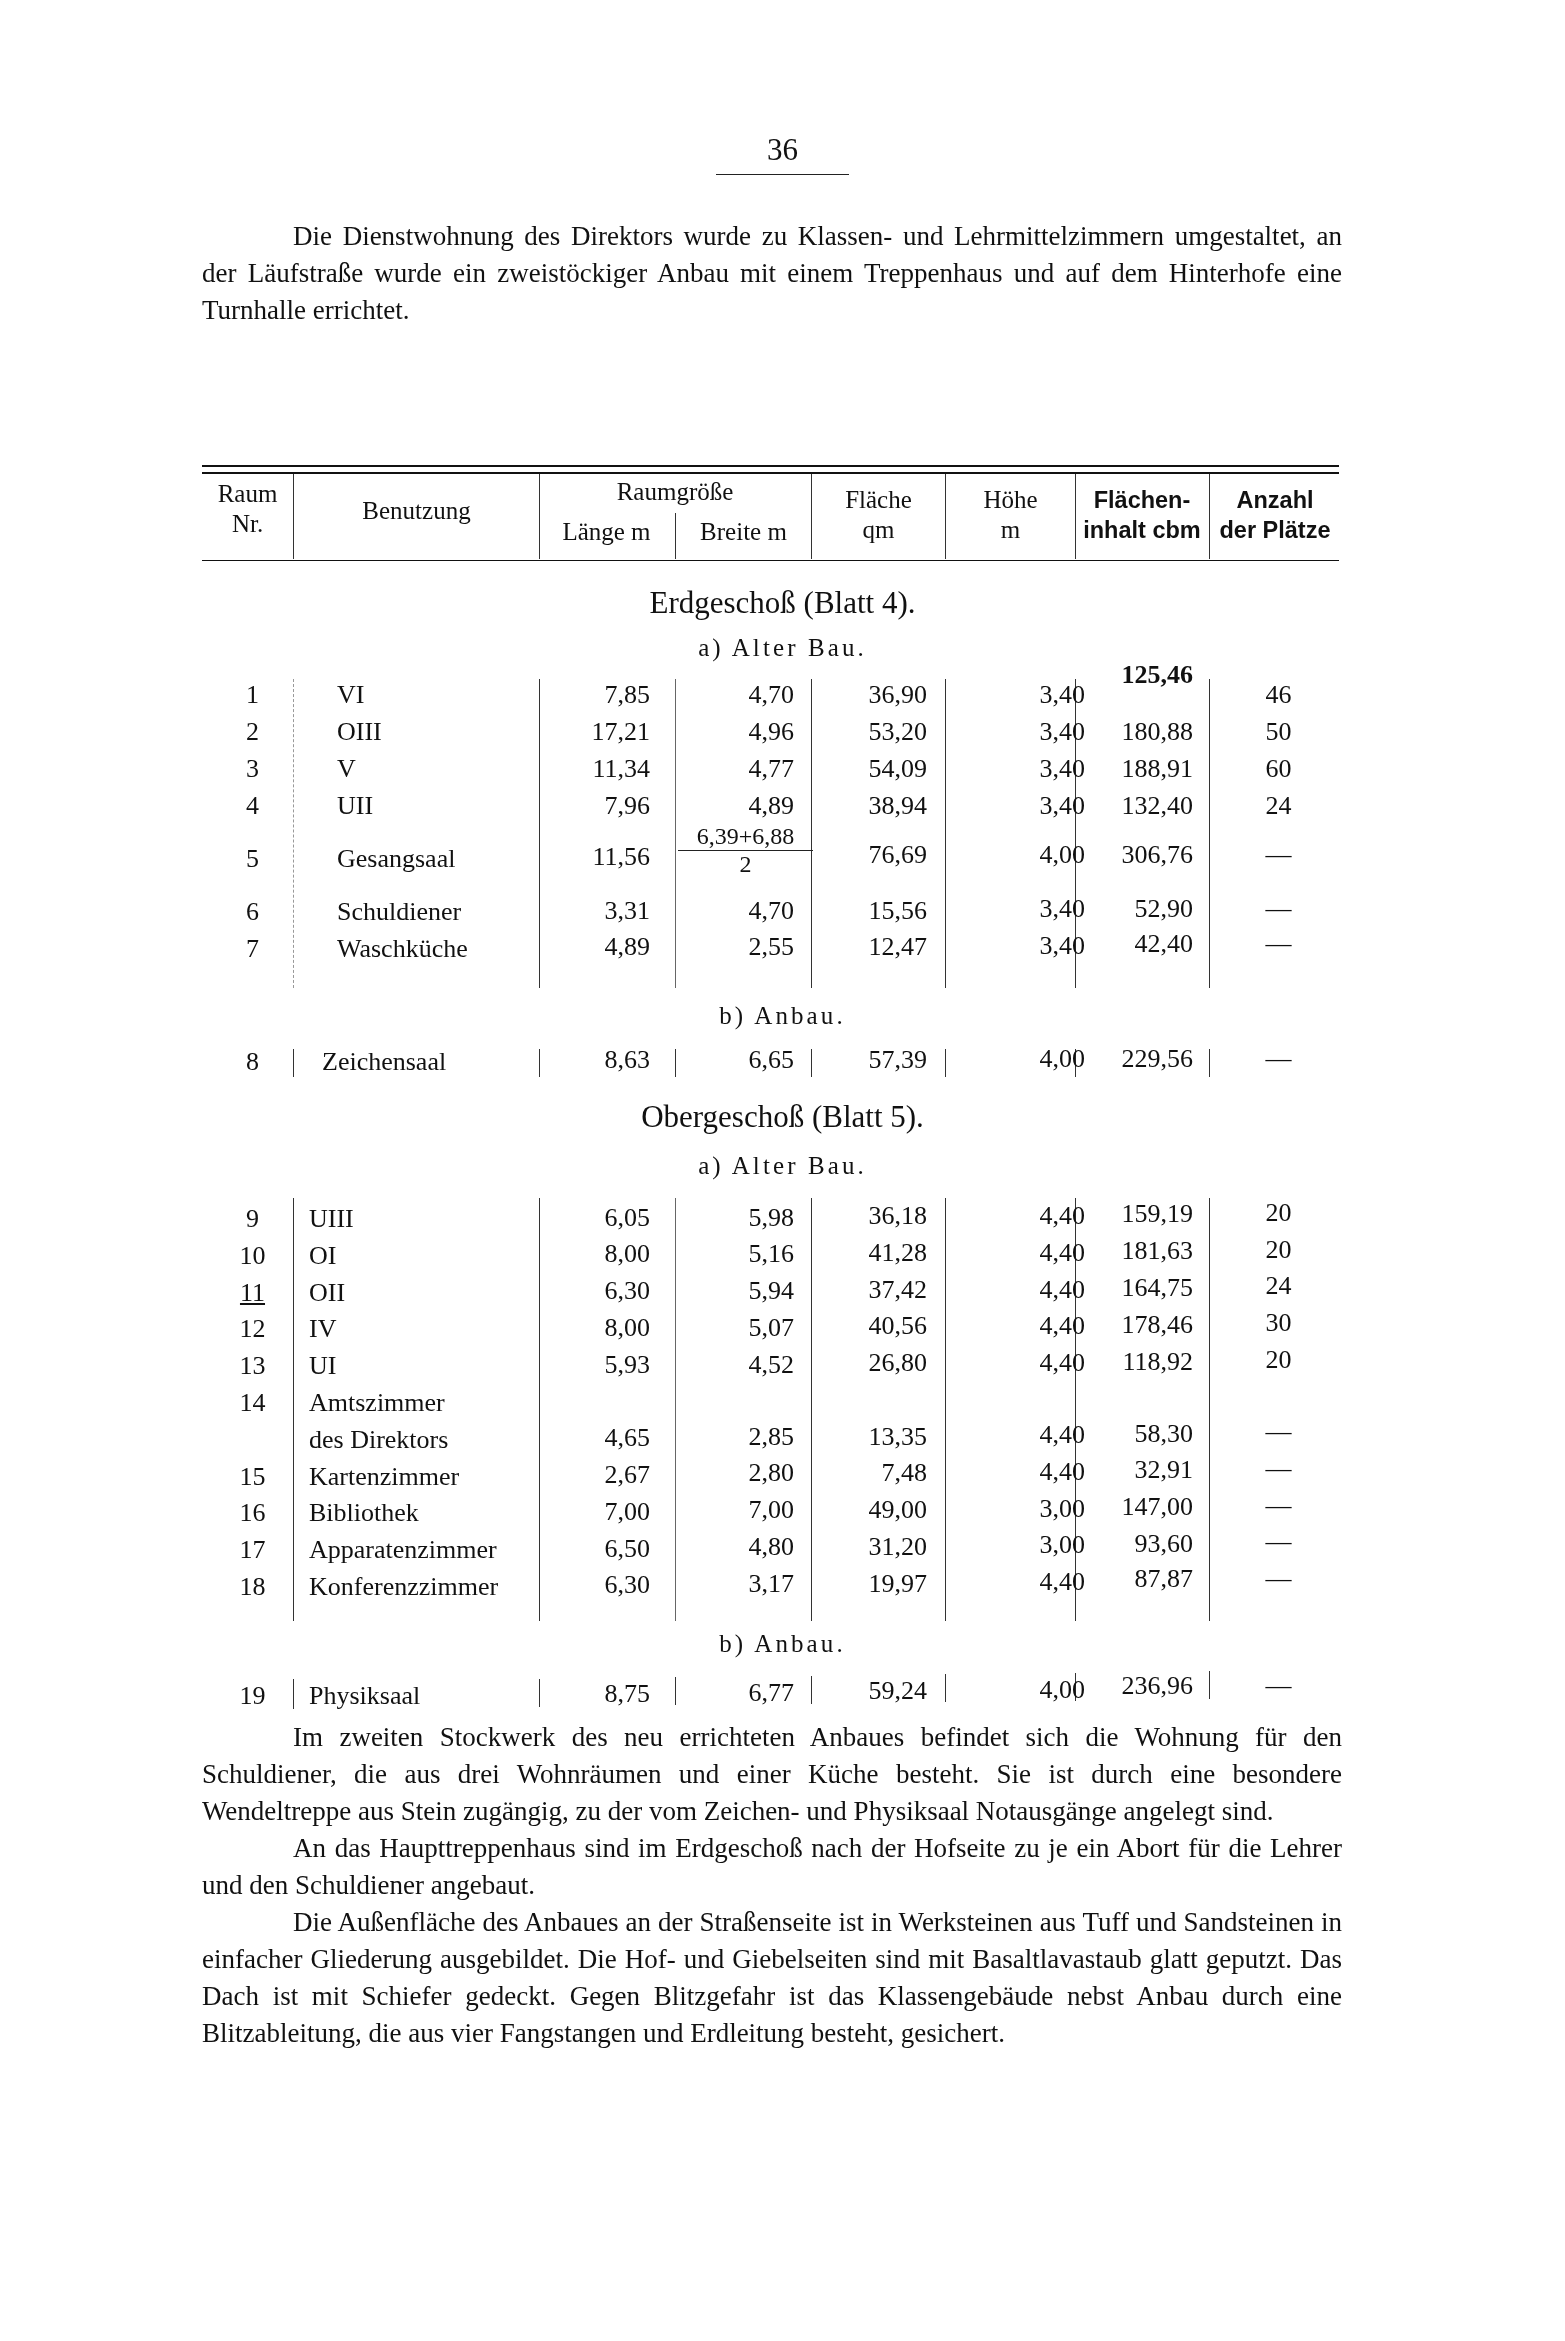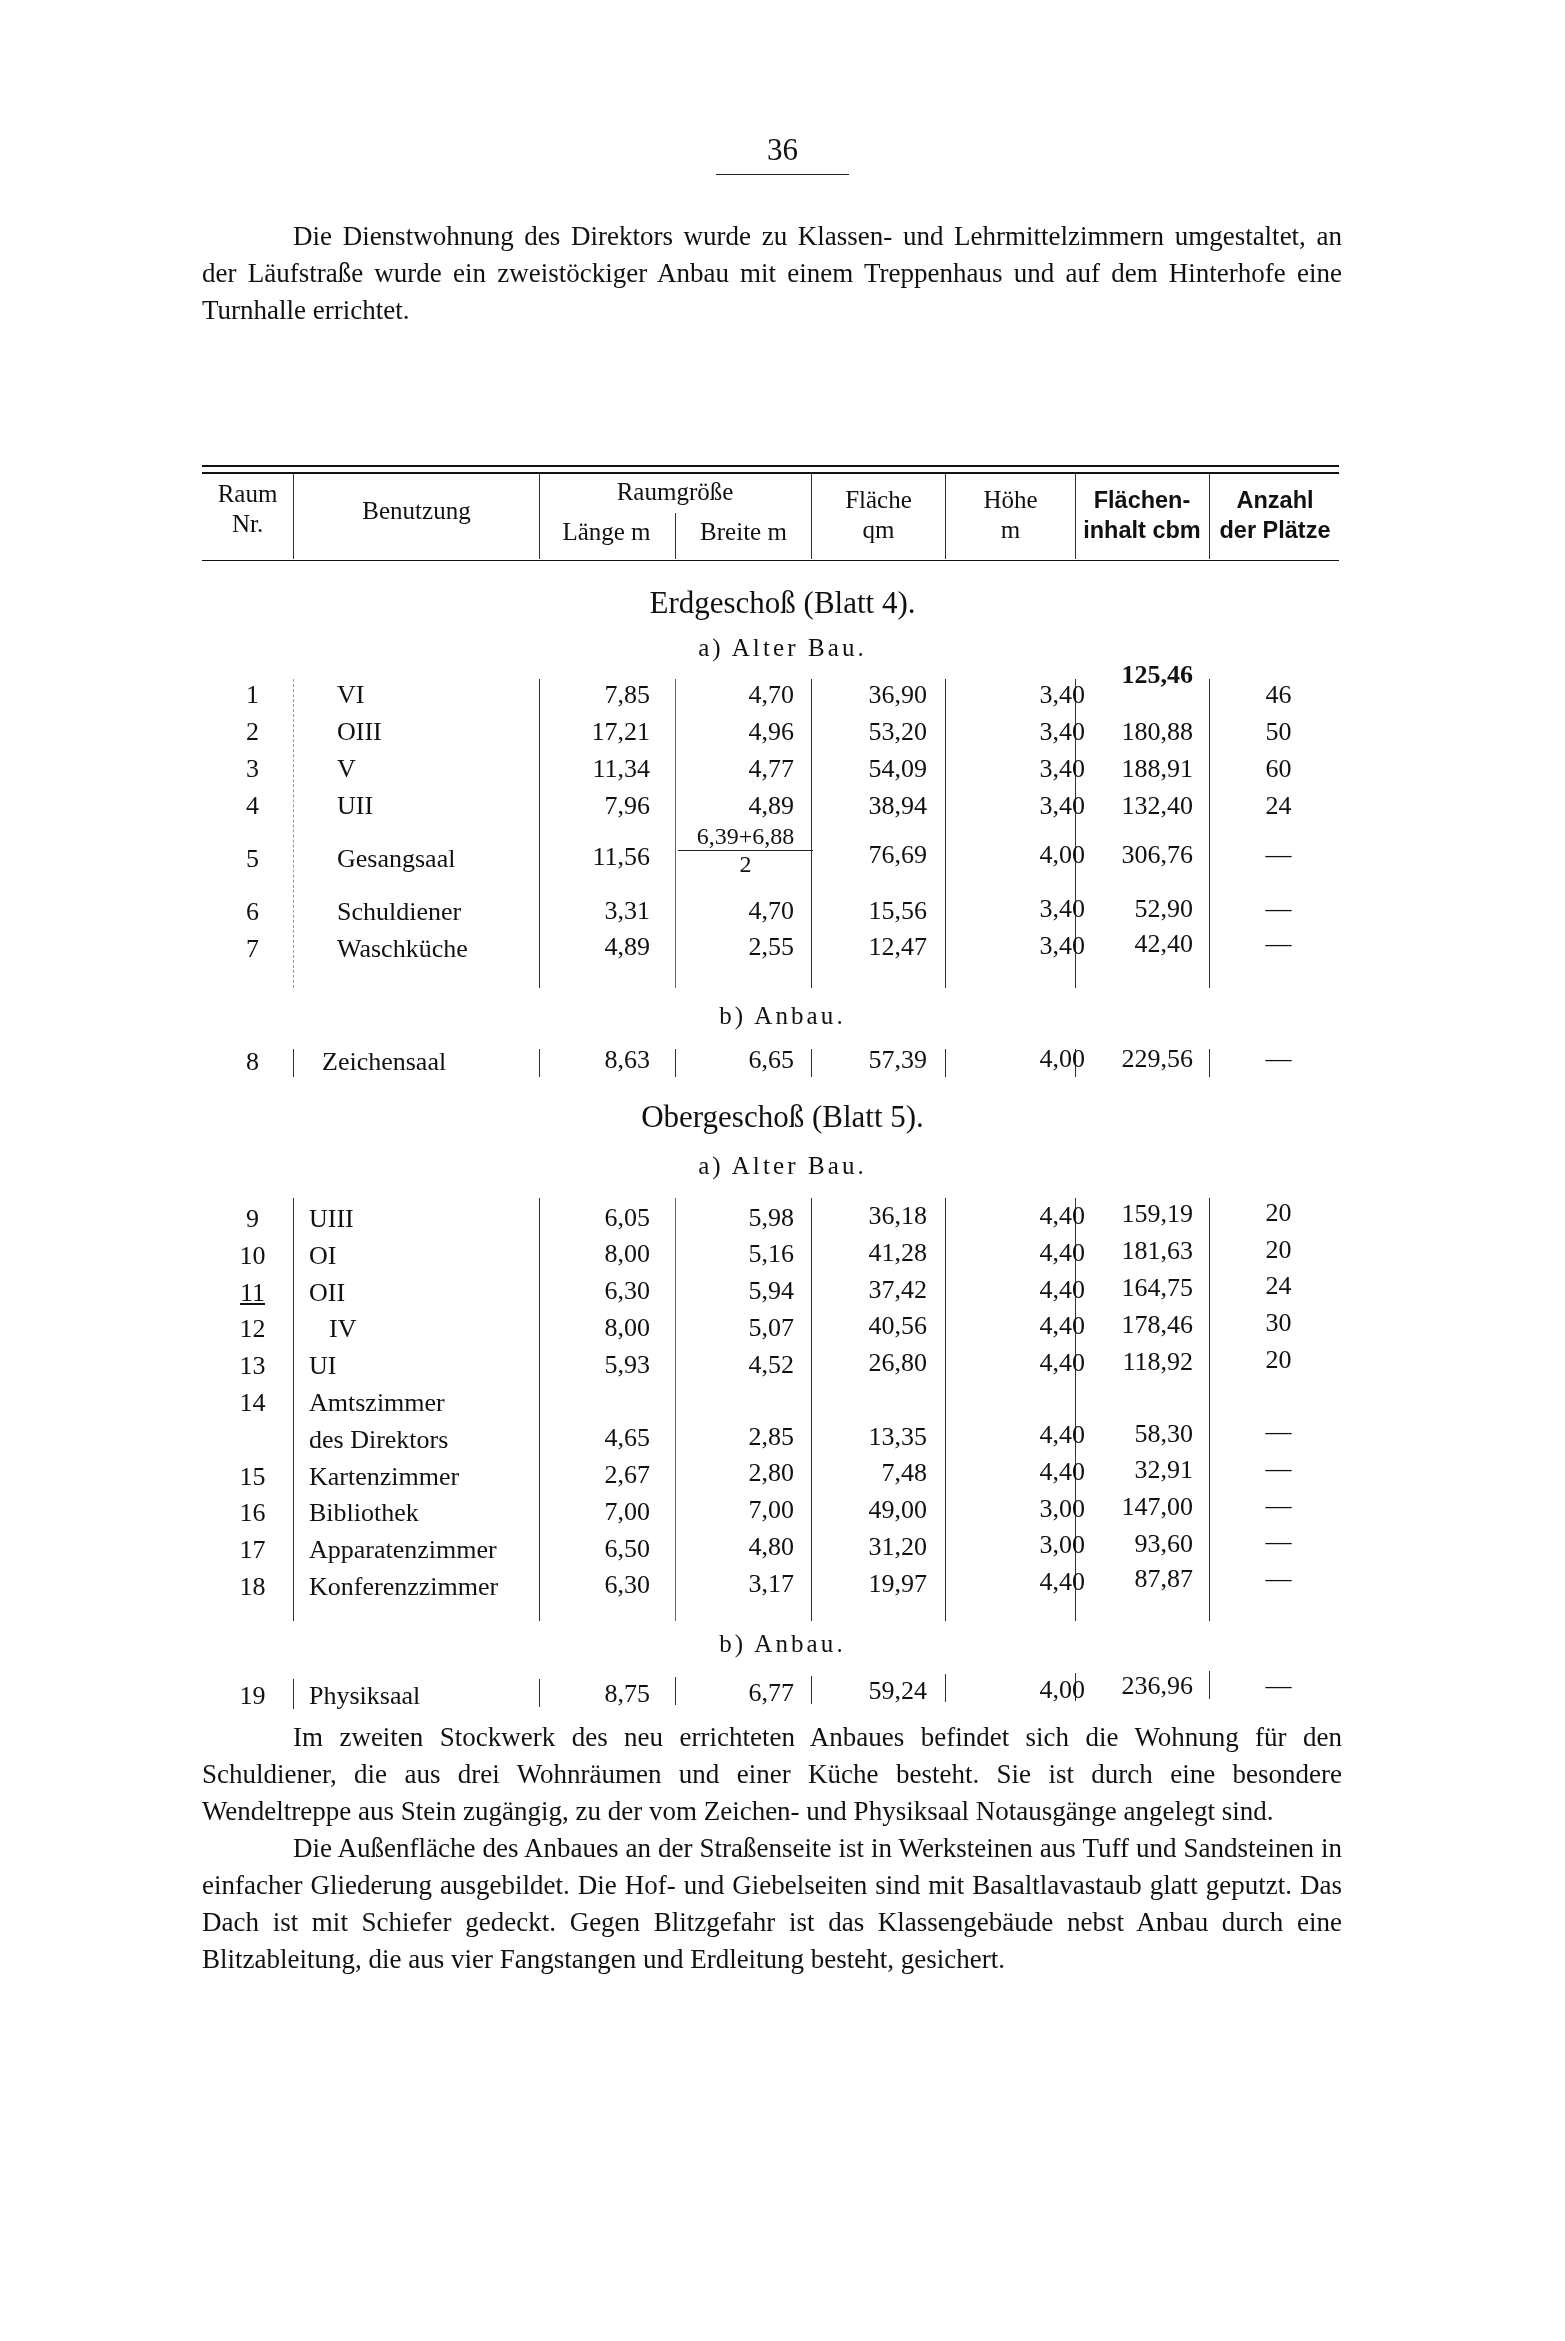--- a/index.html
+++ b/index.html
@@ -222,21 +222,21 @@
     <div class="cell c-use" style="top:1277px;">OII</div>
     <div class="cell c-len" style="top:1275px;">6,30</div>
     <div class="cell c-br" style="top:1275px;">5,94</div>
     <div class="cell c-fl" style="top:1274px;">37,42</div>
     <div class="cell c-h" style="top:1274px;">4,40</div>
     <div class="cell c-fi" style="top:1272px;">164,75</div>
     <div class="cell c-an" style="top:1270px;">24</div>
   </div>
   <div>
     <div class="cell c-nr" style="top:1313px;">12</div>
-    <div class="cell c-use" style="top:1313px;margin-left:20px;">IV</div>
+    <div class="cell c-use" style="top:1313px;">IV</div>
     <div class="cell c-len" style="top:1312px;">8,00</div>
     <div class="cell c-br" style="top:1312px;">5,07</div>
     <div class="cell c-fl" style="top:1310px;">40,56</div>
     <div class="cell c-h" style="top:1310px;">4,40</div>
     <div class="cell c-fi" style="top:1309px;">178,46</div>
     <div class="cell c-an" style="top:1307px;">30</div>
   </div>
   <div>
     <div class="cell c-nr" style="top:1350px;">13</div>
     <div class="cell c-use" style="top:1350px;">UI</div>
@@ -315,15 +315,16 @@
     <div class="cell c-br" style="top:1677px;">6,77</div>
     <div class="cell c-fl" style="top:1675px;">59,24</div>
     <div class="cell c-h" style="top:1674px;">4,00</div>
     <div class="cell c-fi" style="top:1670px;">236,96</div>
     <div class="cell c-an" style="top:1670px;">—</div>
   </div>
 </div>
 
 <div class="para" style="top:1719px;">
   <p>Im zweiten Stockwerk des neu errichteten Anbaues befindet sich die Wohnung für den Schuldiener, die aus drei Wohnräumen und einer Küche besteht. Sie ist durch eine besondere Wendeltreppe aus Stein zugängig, zu der vom Zeichen- und Physiksaal Notausgänge angelegt sind.</p>
+  <p>An das Haupttreppenhaus sind im Erdgeschoß nach der Hofseite zu je ein Abort für die Lehrer und den Schuldiener angebaut.</p>
   <p>Die Außenfläche des Anbaues an der Straßenseite ist in Werksteinen aus Tuff und Sandsteinen in einfacher Gliederung ausgebildet. Die Hof- und Giebelseiten sind mit Basaltlavastaub glatt geputzt. Das Dach ist mit Schiefer gedeckt. Gegen Blitzgefahr ist das Klassengebäude nebst Anbau durch eine Blitzableitung, die aus vier Fangstangen und Erdleitung besteht, gesichert.</p>
 </div>
 
 
 </body></html>

